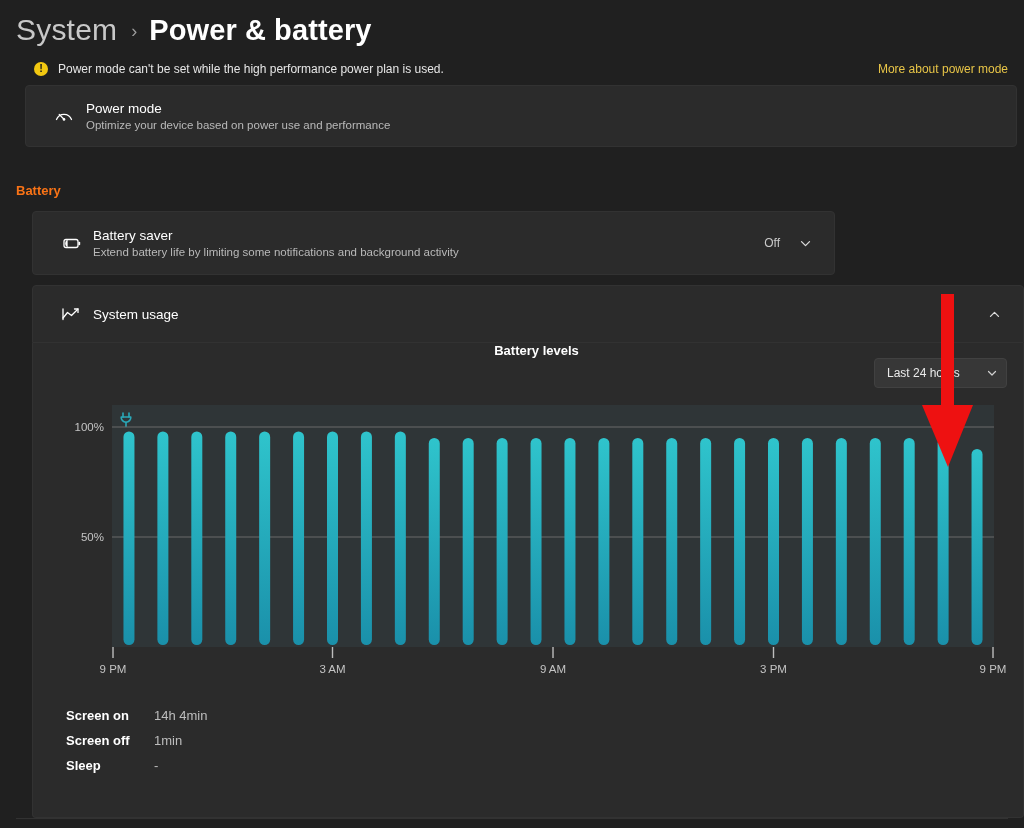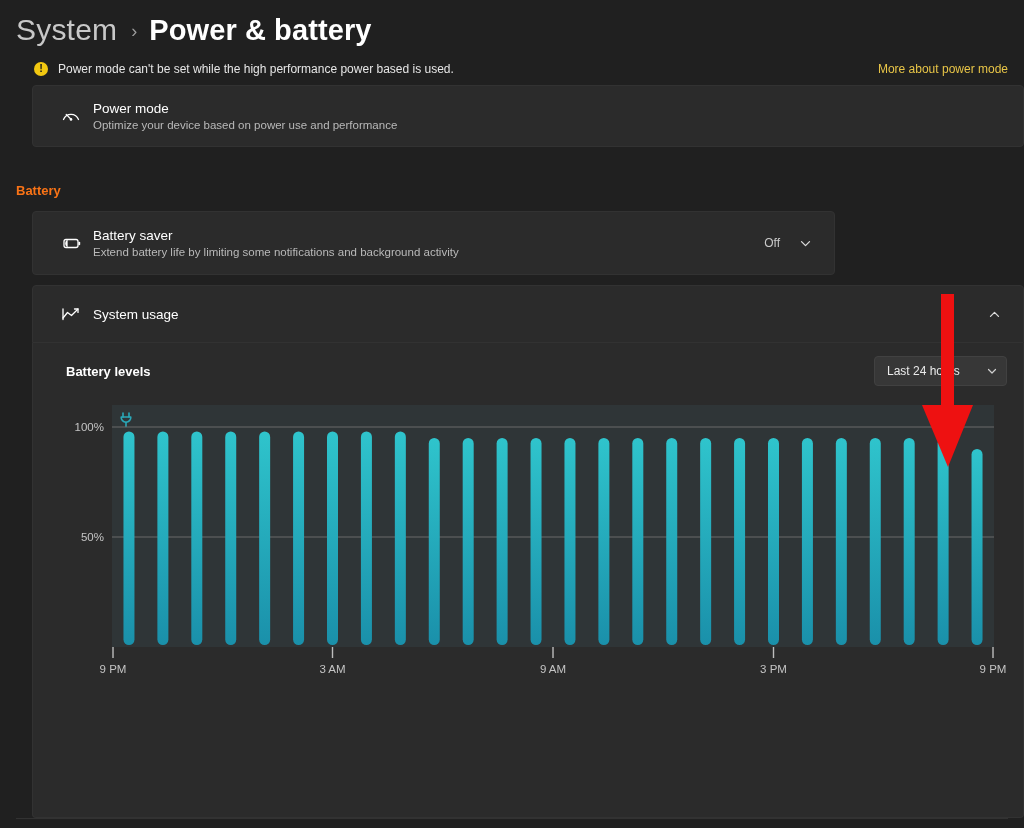--- a/index.html
+++ b/index.html
@@ -94,20 +94,21 @@
     background: #2b2b2b;
     border: 1px solid #323232;
     border-top: none;
     border-radius: 0 0 4px 4px;
     margin: 0 16px;
     padding: 0 16px 10px 16px;
   }
   .usage-head {
     display: flex; align-items: center;
     height: 56px;
+    flex-direction: column;
   }
   .usage-title { font-size: 13px; font-weight: 700; color: #ffffff; padding-left: 17px;}
   .dropdown {
     margin-left: auto;
     display: flex; align-items: center; justify-content: space-between;
     width: 133px; height: 30px;
     background: #373737; border: 1px solid #414141; border-radius: 4px;
     padding: 0 8px 0 12px; cursor: pointer;
   }
   .dropdown-label { font-size: 12px; color: #eaeaea; white-space: nowrap; overflow: hidden; }
@@ -140,25 +141,25 @@
 <div class="page">
 
   <div class="breadcrumb">
     <span class="crumb-parent">System</span>
     <span class="crumb-sep">›</span>
     <span class="crumb-current">Power &amp; battery</span>
   </div>
 
   <div class="infostrip">
     <span class="warn-icon"></span>
-    <span class="warn-text">Power mode can't be set while the high performance power based is used.</span>
+    <span class="warn-text">Power mode can't be set while the high performance power plan is used.</span>
     <a class="more-link">More about power mode</a>
   </div>
 
-  <div class="card" style="position:absolute; left:16px; top:85px; width:992px; height:62px;">
+  <div class="card" style="position:absolute; left:9px; top:85px; width:992px; height:62px;">
     <div class="row" style="min-height:60px;">
       <span class="row-icon">
         <svg width="24" height="24" viewBox="0 0 24 24" fill="none" stroke="#ffffff" stroke-width="1.3" stroke-linecap="round">
           <path d="M4.5 15.5a8 8 0 0 1 15 0"></path>
           <path d="M12 15.2 L7.2 10.4"></path>
           <circle cx="12" cy="15.4" r="1.3" fill="#ffffff" stroke="none"></circle>
         </svg>
       </span>
       <span class="row-text">
         <span class="row-title">Power mode</span>
@@ -278,20 +279,34 @@
           <text x="266.5" y="274" text-anchor="middle" fill="#c4c4c4" font-size="11.5" font-family="&quot;Liberation Sans&quot;, sans-serif">3 AM</text>
           <line x1="487" y1="248" x2="487" y2="259" stroke="#bdbdbd" stroke-width="1.4"></line>
           <text x="487" y="274" text-anchor="middle" fill="#c4c4c4" font-size="11.5" font-family="&quot;Liberation Sans&quot;, sans-serif">9 AM</text>
           <line x1="707.5" y1="248" x2="707.5" y2="259" stroke="#bdbdbd" stroke-width="1.4"></line>
           <text x="707.5" y="274" text-anchor="middle" fill="#c4c4c4" font-size="11.5" font-family="&quot;Liberation Sans&quot;, sans-serif">3 PM</text>
           <line x1="927" y1="248" x2="927" y2="259" stroke="#bdbdbd" stroke-width="1.4"></line>
           <text x="927" y="274" text-anchor="middle" fill="#c4c4c4" font-size="11.5" font-family="&quot;Liberation Sans&quot;, sans-serif">9 PM</text>
         </svg>
     </div>
 
+    <div class="stats">
+      <div class="stat-row">
+        <span class="stat-key">Screen on</span>
+        <span class="stat-val">14h 4min</span>
+      </div>
+      <div class="stat-row">
+        <span class="stat-key">Screen off</span>
+        <span class="stat-val">1min</span>
+      </div>
+      <div class="stat-row">
+        <span class="stat-key">Sleep</span>
+        <span class="stat-val">-</span>
+      </div>
+    </div>
   </div>
 
   <div class="bottom-divider"></div>
 
   <svg class="arrow-overlay" viewBox="0 0 1024 828">
     <g id="arrow-group">
       <rect id="arrow-shaft" x="941" y="294" width="13" height="125" fill="#ee1111"></rect>
       <polygon id="arrow-head" points="922,405 973,405 948,467" fill="#ee1111"></polygon>
     </g>
   </svg>

